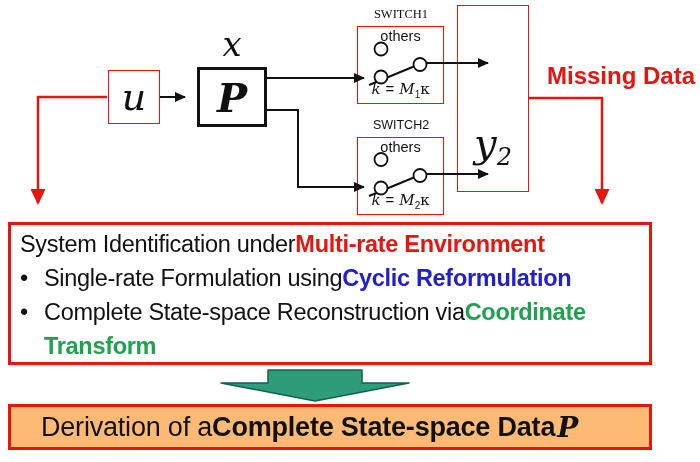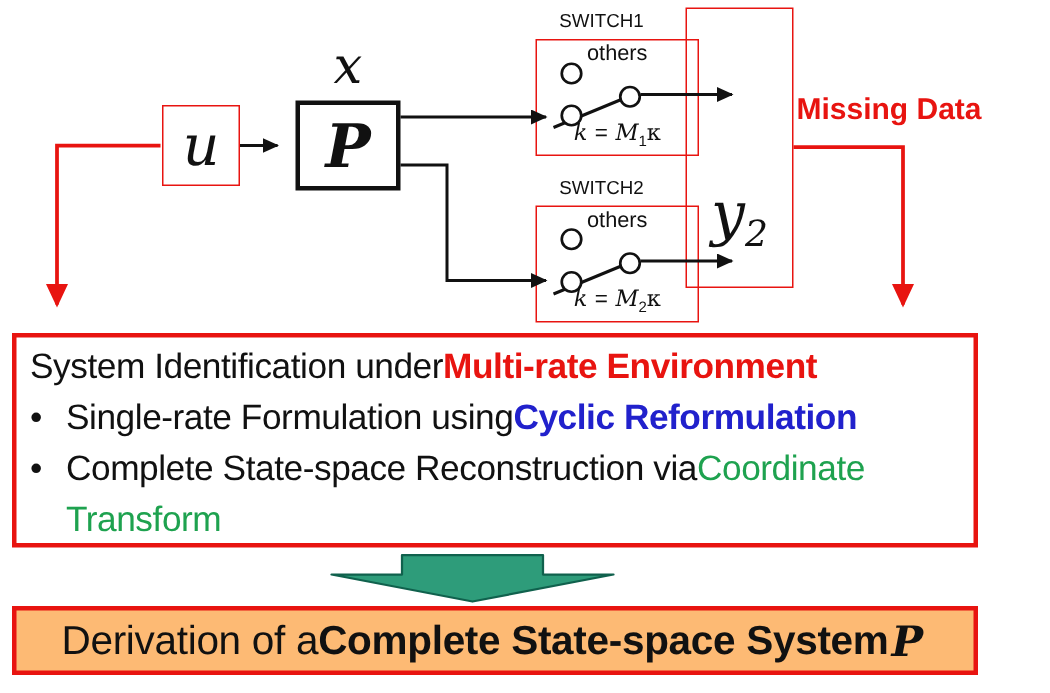--- a/index.html
+++ b/index.html
@@ -9,42 +9,42 @@
   }
   .abs{position:absolute;}
   .mathit{font-family:"DejaVu Serif",serif;font-style:italic;}
   
   #u-box{left:108px;top:70px;width:52px;height:54px;border:1.6px solid var(--red);
          display:flex;align-items:center;justify-content:center;font-size:38px;box-sizing:border-box;}
   #x-label{left:197px;top:24px;width:70px;text-align:center;font-size:34px;}
   #p-box{left:197px;top:67px;width:70px;height:60px;border:3.5px solid #111;
          display:flex;align-items:center;justify-content:center;font-size:40px;font-weight:600;box-sizing:border-box;}
   .sw-title{width:88px;text-align:center;font-size:12.5px;}
-  .sw-box{width:109px;height:78px;border:1.6px solid var(--red);box-sizing:border-box;}
+  .sw-box{width:87px;height:78px;border:1.6px solid var(--red);box-sizing:border-box;}
   .sw-open{position:absolute;top:1px;left:0;width:100%;text-align:center;font-size:14.5px;}
   .sw-cond{position:absolute;bottom:3px;left:0;width:100%;text-align:center;font-size:15px;}
   .sw-cond .eq{margin:0 5px;font-style:normal;font-family:"Liberation Sans",sans-serif;}
   .sw-cond sub{font-size:10px;}
   .sw-cond .kappa{font-family:"DejaVu Serif",serif;}
-  #sw1-title{left:357px;top:7px;}   #sw1-box{left:357px;top:26px;}
+  #sw1-title{left:357px;top:7px;font-family:Liberation Serif, serif;}   #sw1-box{left:357px;top:26px;}
   #sw2-title{left:357px;top:118px;} #sw2-box{left:357px;top:137px;}
   #y-box{left:457px;top:5px;width:72px;height:187px;border:1.6px solid var(--red);box-sizing:border-box;}
   .y-out{position:absolute;left:0;width:100%;text-align:center;font-size:40px;}
   .y-out sub{font-size:24px;vertical-align:-8px;}
   #y1{top:2px;} #y2{top:114px;}
-  #missing-data{left:531px;top:62px;font-size:20px;font-weight:bold;color:var(--red);white-space:nowrap;}
+  #missing-data{left:547px;top:62px;font-size:24px;font-weight:bold;color:var(--red);white-space:nowrap;}
   
   #summary-box{left:8px;top:222px;width:644px;height:143px;border:3px solid var(--red);
                box-sizing:border-box;padding:2px 4px 0 9px;font-size:23.5px;line-height:34px;
                letter-spacing:-0.3px;background:#fff;}
   .srow{display:flex;white-space:nowrap;}
   .bullet{width:24px;flex:none;}
   .seg-red{color:var(--red);font-weight:bold;}
   .seg-blue{color:var(--blue);font-weight:bold;}
-  .seg-green{color:var(--green);font-weight:normal;}
+  .seg-green{color:var(--green);font-weight:bold;}
   
   #result-box{left:8px;top:404px;width:644px;height:46px;border:3px solid var(--red);
               box-sizing:border-box;display:flex;align-items:center;padding-left:30px;
               font-size:27px;letter-spacing:-0.2px;white-space:nowrap;background:#fdba74;}
   #result-box .bold{font-weight:bold;}
   #result-box .mathp{font-family:"DejaVu Serif",serif;font-style:italic;font-weight:bold;font-size:28px;margin-left:2px;}
   
   #wires{position:absolute;left:0;top:0;pointer-events:none;}
   .wire-k{stroke:#111;stroke-width:2;fill:none;}
   .wire-r{stroke:var(--red);stroke-width:2.5;fill:none;}
@@ -100,21 +100,21 @@
         <span class="seg-green">Coordinate</span>
     </div>
     <div class="srow">
       <span class="bullet"></span>
       <span class="seg-green">Transform</span>
     </div>
   </div>
 
   <div class="abs" id="result-box">
     <span>Derivation of a </span>
-      <span class="bold">Complete State-space System </span>
+      <span class="bold">Complete State-space Data </span>
       <span class="mathp">P</span>
   </div>
 
   <svg id="wires" width="700" height="462" viewBox="0 0 700 462">
     <defs>
       <marker id="ab" markerUnits="userSpaceOnUse" markerWidth="11" markerHeight="10" refX="10" refY="5" orient="auto">
         <path d="M0,0 L11,5 L0,10 z" fill="#111"></path>
       </marker>
       <marker id="ar" markerUnits="userSpaceOnUse" markerWidth="16" markerHeight="15" refX="14" refY="7.5" orient="auto">
         <path d="M0,0 L16,7.5 L0,15 z" fill="#e81410"></path>

